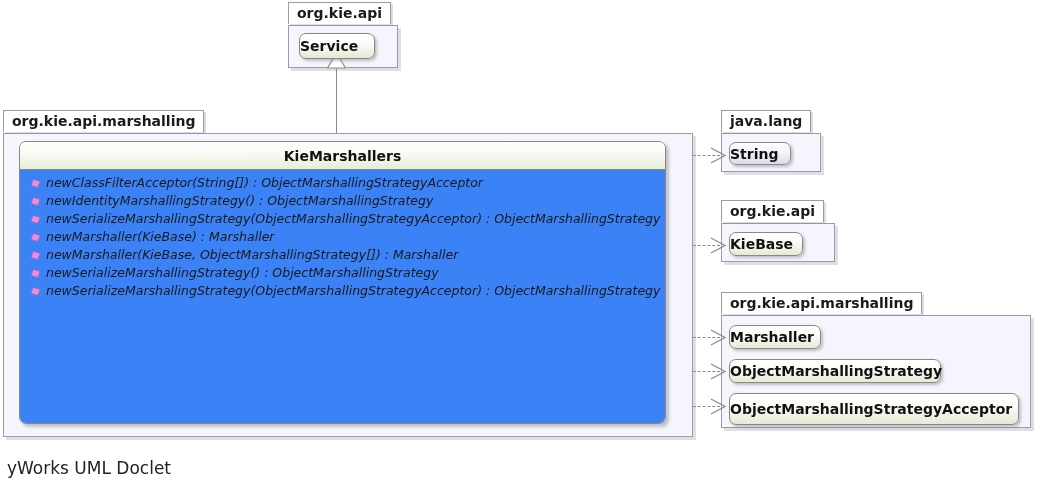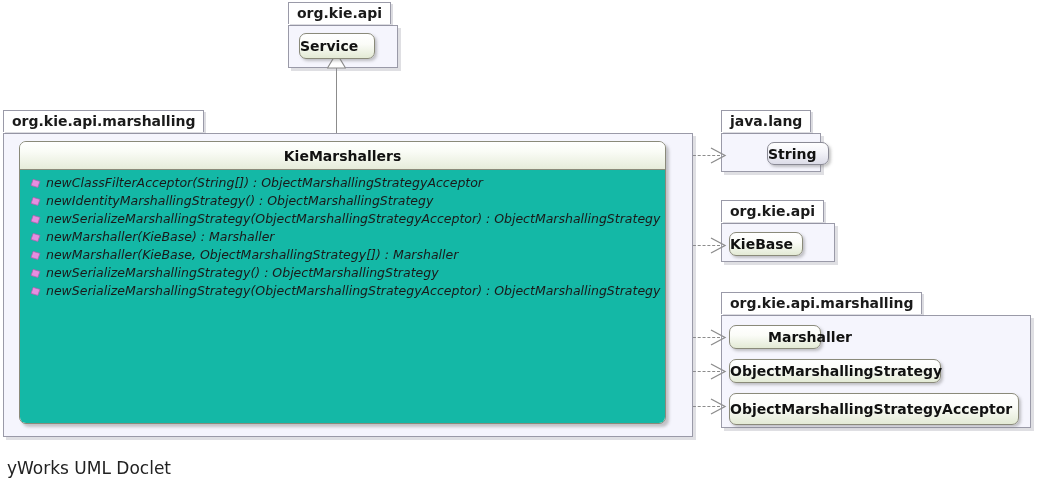--- a/index.html
+++ b/index.html
@@ -43,42 +43,41 @@
     background:linear-gradient(to bottom,#ffffff 0%,#fbfcf8 42%,#e3ead5 100%);
     box-shadow:2px 2px 3px rgba(110,110,110,.40);
     font-size:14px;font-weight:bold;color:#111111;
     display:flex;align-items:center;
     white-space:nowrap;
     z-index:5;
   }
   .cls.external{
     border:1px solid #8a8a95;
     background:linear-gradient(to bottom,#ffffff 0%,#f4f4f9 42%,#dcdce8 100%);
-    margin-left:38px;
   }
 
   
   .bigcls{
     position:absolute;box-sizing:border-box;
     border:1px solid #8a8a7a;
     border-radius:7px;
     background:#f2f5ec;
     box-shadow:3px 3px 3px rgba(110,110,110,.38);
     overflow:hidden;
     z-index:5;
   }
   .bigcls-header{
     height:27px;
     background:linear-gradient(to bottom,#ffffff 0%,#fafcf6 35%,#e6ecda 100%);
     border-bottom:1px solid #8a8a7a;
     display:flex;align-items:center;justify-content:center;
     font-size:14px;font-weight:bold;color:#111111;
   }
   .bigcls-body{
-    background:#14b8a6;
+    background:#3b82f6;
     padding:4px 0 8px 0;
     height:calc(100% - 28px);
   }
   .mrow{
     height:18px;display:flex;align-items:center;
     padding-left:10px;
     font-size:12.5px;font-style:italic;color:#1a1a1a;
     white-space:nowrap;
   }
   .mico{
@@ -211,21 +210,21 @@
     <div class="pkg-body" style="top:23px;left:0;width:114px;height:39px;"></div>
     <div class="cls" style="left:8px;top:32px;width:74px;height:24px;">
       <span>KieBase</span>
     </div>
   </div>
 
   <div class="pkg" style="left:721px;top:292px;width:310px;height:136px;">
     <div class="pkg-tab" style="top:0;left:0;">org.kie.api.marshalling</div>
     <div class="pkg-body" style="top:23px;left:0;width:310px;height:113px;"></div>
 
-    <div class="cls" style="left:8px;top:33px;width:92px;height:24px;padding-left:38px;">
+    <div class="cls" style="left:8px;top:33px;width:92px;height:24px;">
       <span>Marshaller</span>
     </div>
     <div class="cls" style="left:8px;top:67px;width:212px;height:24px;">
       <span>ObjectMarshallingStrategy</span>
     </div>
     <div class="cls" style="left:8px;top:101px;width:290px;height:32px;">
       <span>ObjectMarshallingStrategyAcceptor</span>
     </div>
   </div>
 

